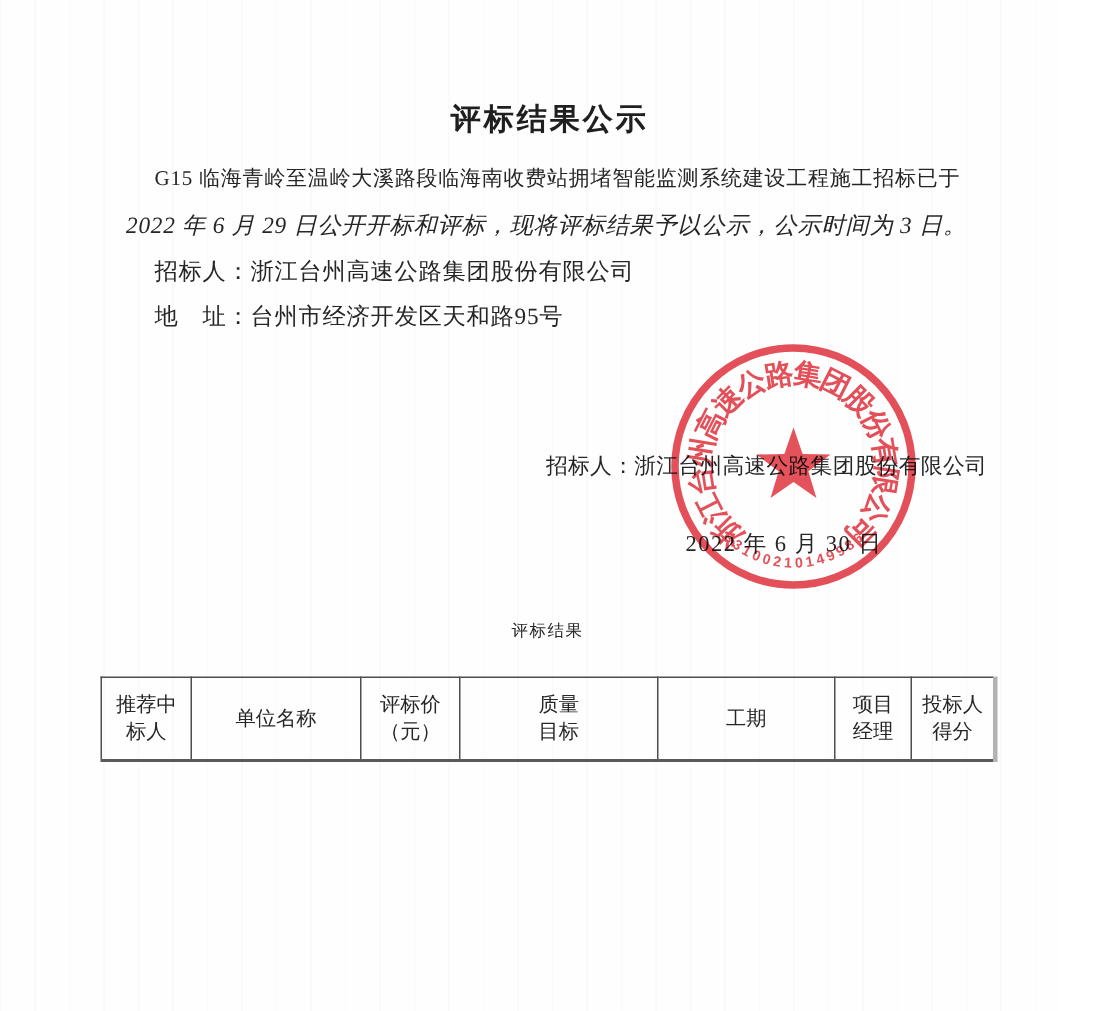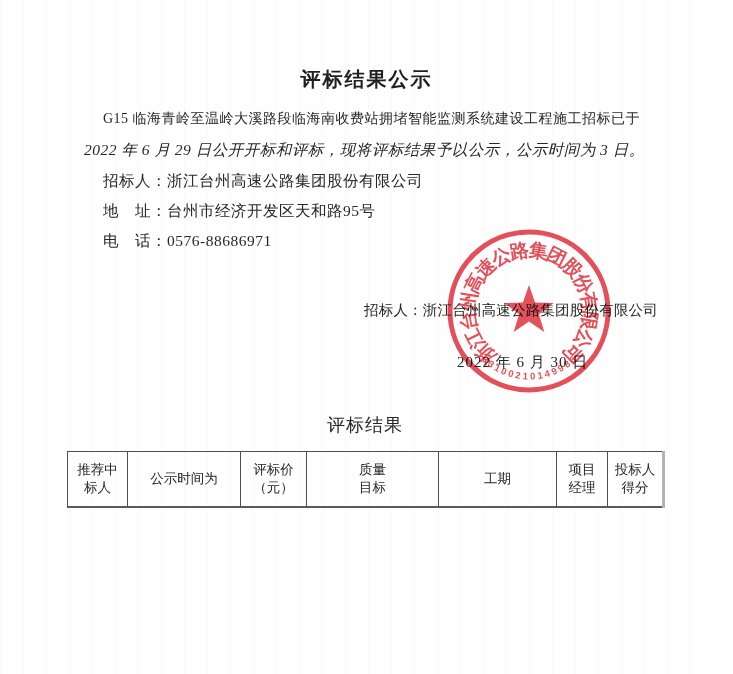--- a/index.html
+++ b/index.html
@@ -33,21 +33,21 @@
   .seal svg{display:block;}
   .seal-ring{fill:none;stroke:#e23d47;stroke-width:5;}
   .seal-star{fill:#e2404a;}
   .seal-char{font-size:19px;font-weight:bold;fill:#e23d47;
     text-anchor:middle;dominant-baseline:central;
     font-family:"Liberation Serif","DejaVu Serif",serif;}
   .seal-digit{font-size:9.5px;font-weight:bold;fill:#e23d47;
     text-anchor:middle;dominant-baseline:central;
     font-family:"Liberation Sans","DejaVu Sans",sans-serif;}
   .table-caption{left:67px;top:413px;width:596px;text-align:center;
-    font-size:18px;letter-spacing:1px;}
+    font-size:11px;letter-spacing:1px;}
   table.results{
     position:absolute;left:67px;top:436px;width:596px;
     border-collapse:collapse;table-layout:fixed;
     border:1px solid #4e4e4e;
     border-right:3px solid #b3b3b3;
     border-bottom:2px solid #5a5a5a;
     margin-top:15px;
   }
   table.results th, table.results td{
     border:1px solid #4e4e4e;
@@ -63,21 +63,20 @@
 
 <div class="page">
 
   <h1 class="abs title">评标结果公示</h1>
 
   <div class="abs intro1">G15 临海青岭至温岭大溪路段临海南收费站拥堵智能监测系统建设工程施工招标已于</div>
   <div class="abs intro2">2022 年 6 月 29 日公开开标和评标，现将评标结果予以公示，公示时间为 3 日。</div>
 
   <div class="abs contact c1"><span>招标人：</span><span>浙江台州高速公路集团股份有限公司</span></div>
   <div class="abs contact c2"><span>地　址：</span><span>台州市经济开发区天和路95号</span></div>
-  <div class="abs contact c3"><span>电　话：</span><span>0576-88686971</span></div>
 
   <div class="abs sign-line">招标人：浙江台州高速公路集团股份有限公司</div>
   <div class="abs sign-date">2022 年 6 月 30 日</div>
 
   <div class="abs seal">
     <svg viewBox="0 0 170 170" width="170" height="170" xmlns="http://www.w3.org/2000/svg">
       <circle class="seal-ring" cx="85" cy="85" r="79"></circle>
       <polygon class="seal-star" points="85,59 91.1,76.6 109.7,77 94.9,88.2 100.3,106 85,95.4 69.7,106 75.1,88.2 60.3,77 78.9,76.6"></polygon>
       <g id="seal-company-arc">
           <text x="41.8664863476206" y="128.1335136523794" transform="rotate(-135 41.8664863476206 128.1335136523794)" class="seal-char">浙</text>
@@ -125,21 +124,21 @@
         <col style="width:66px">
       <col style="width:132px">
         <col style="width:118px">
         <col style="width:51px">
       <col style="width:56px">
     </colgroup>
     <tbody>
         <tr class="hdr">
       <th>推荐中
 标人</th>
-      <th>公示时间为</th>
+      <th>单位名称</th>
       <th>评标价
 （元）</th>
       <th>质量
 目标</th>
       <th>工期</th>
       <th>项目
 经理</th>
       <th>投标人
 得分</th>
     </tr>

